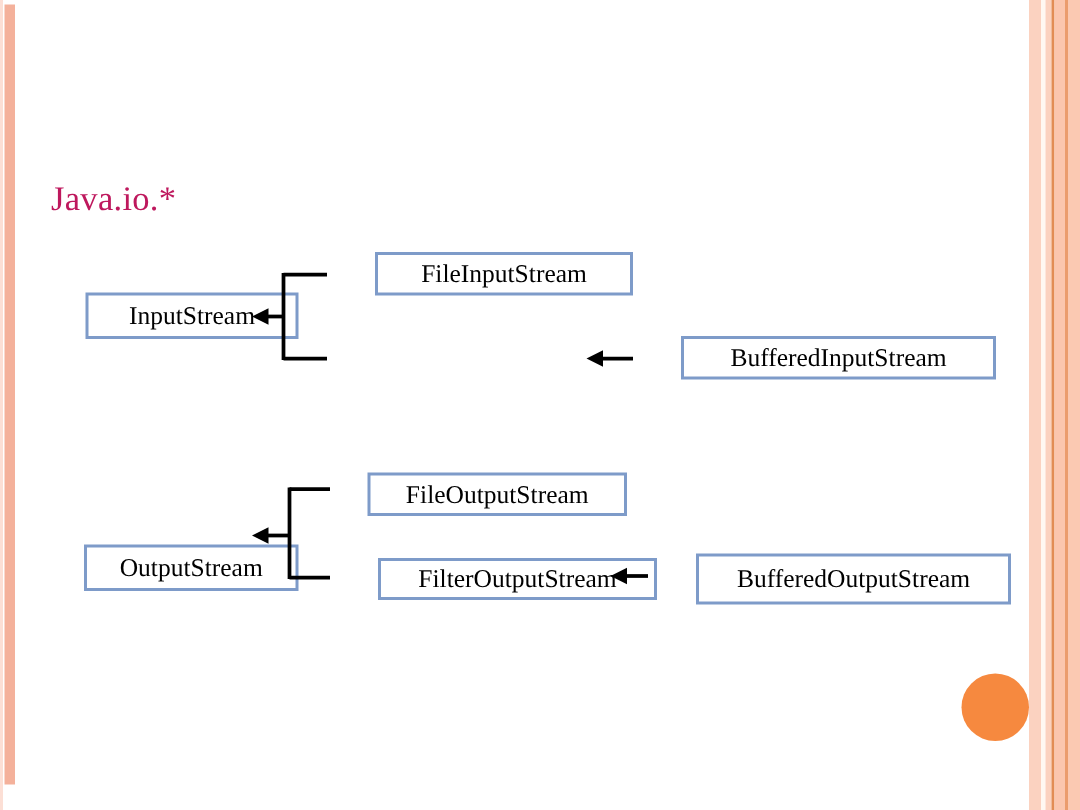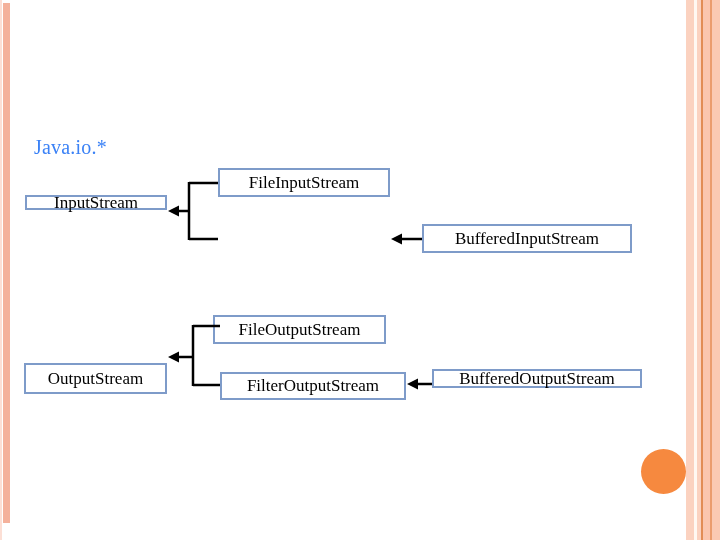--- a/index.html
+++ b/index.html
@@ -30,33 +30,34 @@
   .stripe { position: absolute; top: 0; height: 540px; }
   .s1 { left: 0px;  width: 8px;  background: #fbd2c0; }
   .s2 { left: 8px;  width: 3px;  background: #fff8f2; }
   .s3 { left: 11px; width: 4px;  background: #fbd2c0; }
   .s4 { left: 15px; width: 2px;  background: #e28d55; }
   .s5 { left: 17px; width: 7px;  background: #fbc6ae; }
   .s6 { left: 24px; width: 2px;  background: #eb9c6d; }
   .s7 { left: 26px; width: 8px;  background: #fbc9b2; }
   
   .pkg-title {
-    position: absolute; left: 34px; top: 136px;
-    font-size: 20px; color: #3b82f6;
+    position: absolute; left: 34px; top: 120px;
+    font-size: 23px; color: #be185d;
     letter-spacing: 0.2px;
   }
   
   .node {
     position: absolute;
     box-sizing: border-box;
     background: #ffffff;
     border: 2.5px solid #7e9bc9;
     display: flex; align-items: center; justify-content: center;
     font-size: 17px; color: #000000;
     white-space: nowrap;
+    margin-left: 32px;
   }
   .connectors {
     position: absolute; left: 0; top: 0;
     width: 720px; height: 540px;
     pointer-events: none;
   }
   .connectors line, .connectors polyline {
     stroke: #000000; stroke-width: 2.5; fill: none;
   }
   .connectors polygon { fill: #000000; }
@@ -79,39 +80,39 @@
     <div class="stripe s2"></div>
     <div class="stripe s3"></div>
     <div class="stripe s4"></div>
     <div class="stripe s5"></div>
     <div class="stripe s6"></div>
     <div class="stripe s7"></div>
   </div>
 
   <div class="pkg-title">Java.io.*</div>
 
-  <div class="node" style="left:25px;  top:195px; width:142px; height:15px">
+  <div class="node" style="left:25px;  top:195px; width:142px; height:31px">
     <span>InputStream</span>
   </div>
   <div class="node" style="left:218px; top:168px; width:172px; height:29px">
     <span>FileInputStream</span>
   </div>
   <div class="node" style="left:422px; top:224px; width:210px; height:29px">
     <span>BufferedInputStream</span>
   </div>
   <div class="node" style="left:24px;  top:363px; width:143px; height:31px">
     <span>OutputStream</span>
   </div>
   <div class="node" style="left:213px; top:315px; width:173px; height:29px">
     <span>FileOutputStream</span>
   </div>
   <div class="node" style="left:220px; top:372px; width:186px; height:28px">
     <span>FilterOutputStream</span>
   </div>
-  <div class="node" style="left:432px; top:369px; width:210px; height:19px">
+  <div class="node" style="left:432px; top:369px; width:210px; height:34px">
     <span>BufferedOutputStream</span>
   </div>
 
   <svg class="connectors" viewBox="0 0 720 540">
 
     <line x1="189" y1="183" x2="218" y2="183"></line>
     <line x1="189" y1="182" x2="189" y2="240"></line>
     <line x1="189" y1="239" x2="218" y2="239"></line>
     <line x1="189" y1="211" x2="177" y2="211"></line>
     <polygon points="168,211 179,205.5 179,216.5"></polygon>

